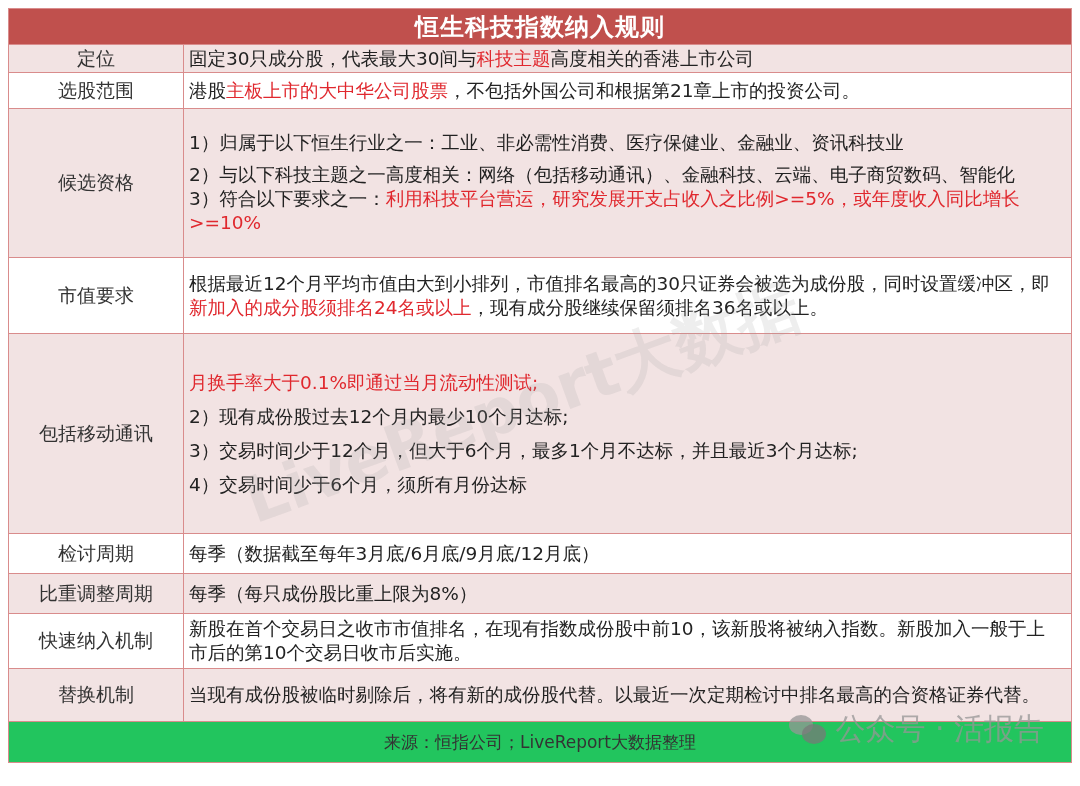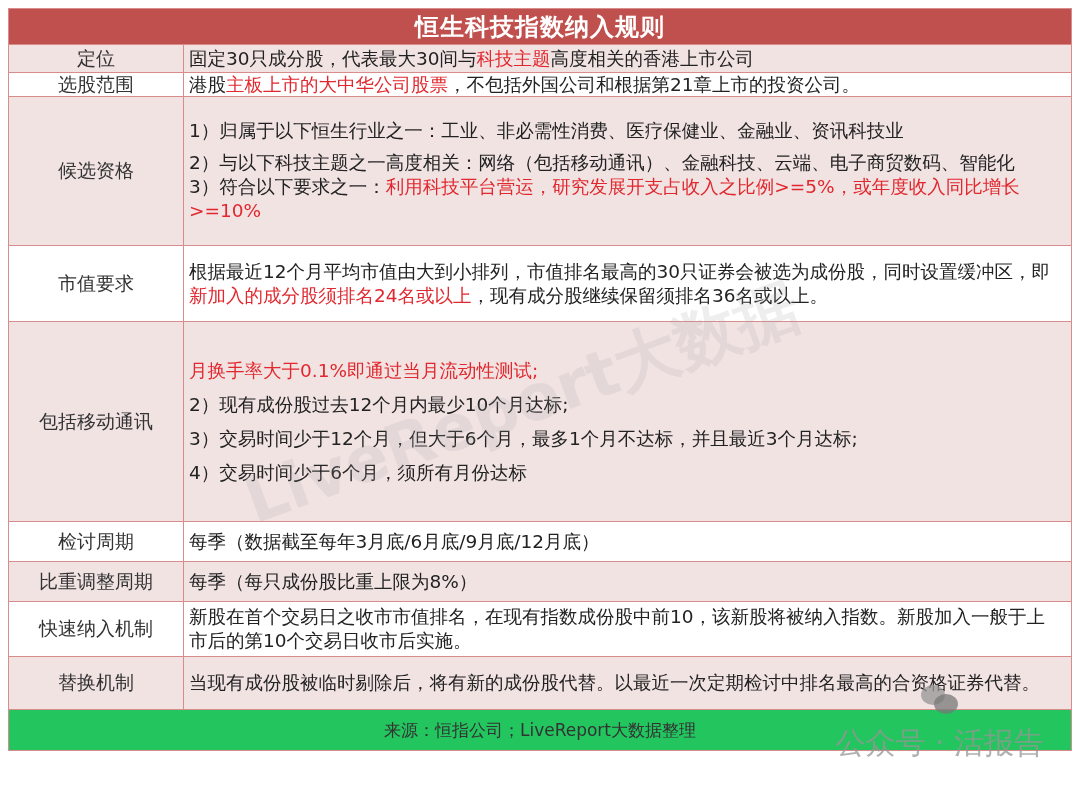--- a/index.html
+++ b/index.html
@@ -14,41 +14,41 @@
   .lbl { width:174px; flex:none; border-right:1px solid #d98c8c; display:flex; align-items:center;
          justify-content:center; font-size:19px; color:#333; }
   .val { flex:1; padding:0 16px 0 5px; font-size:18.5px; line-height:24px; display:flex; flex-direction:column; justify-content:center; }
   .red { color:#e0282e; }
   .line { display:block; }
   .liq .line { margin:5px 0; }
   .footer { height:40px; background:#22c55e; border-top:1px solid #d98c8c; display:flex; align-items:center;
             justify-content:center; font-size:17px; color:#333; }
   .wm { position:absolute; pointer-events:none; color:rgba(160,160,160,0.18); font-size:64px; font-weight:bold;
         transform:rotate(-20deg); left:230px; top:360px; white-space:nowrap; }
-  .wx { position:absolute; right:36px; bottom:22px; display:flex; align-items:center; gap:8px;
-        color:rgba(150,150,150,0.75); font-size:30px;flex-direction:column; }
+  .wx { position:absolute; right:36px; bottom:36px; display:flex; align-items:center; gap:8px;
+        color:rgba(150,150,150,0.75); font-size:30px; }
   .wx-icon { width:38px; height:30px; position:relative; }
   .wx-icon span { position:absolute; border-radius:50%; background:rgba(150,150,150,0.75); }
 </style>
 </head>
 <body>
 
 <div class="tbl">
   <div class="title">恒生科技指数纳入规则</div>
 
   <div class="row pink" style="height:28px">
     <div class="lbl">定位</div>
     <div class="val">
       <span class="line">
         <span>固定30只成分股，代表最大30间与</span><span class="red">科技主题</span><span>高度相关的香港上市公司</span>
       </span>
     </div>
   </div>
 
-  <div class="row white" style="height:24px">
+  <div class="row white" style="height:36px">
     <div class="lbl">选股范围</div>
     <div class="val">
       <span class="line">
         <span>港股</span><span class="red">主板上市的大中华公司股票</span><span>，不包括外国公司和根据第21章上市的投资公司。</span>
       </span>
     </div>
   </div>
 
   <div class="row pink" style="height:149px">
     <div class="lbl">候选资格</div>

